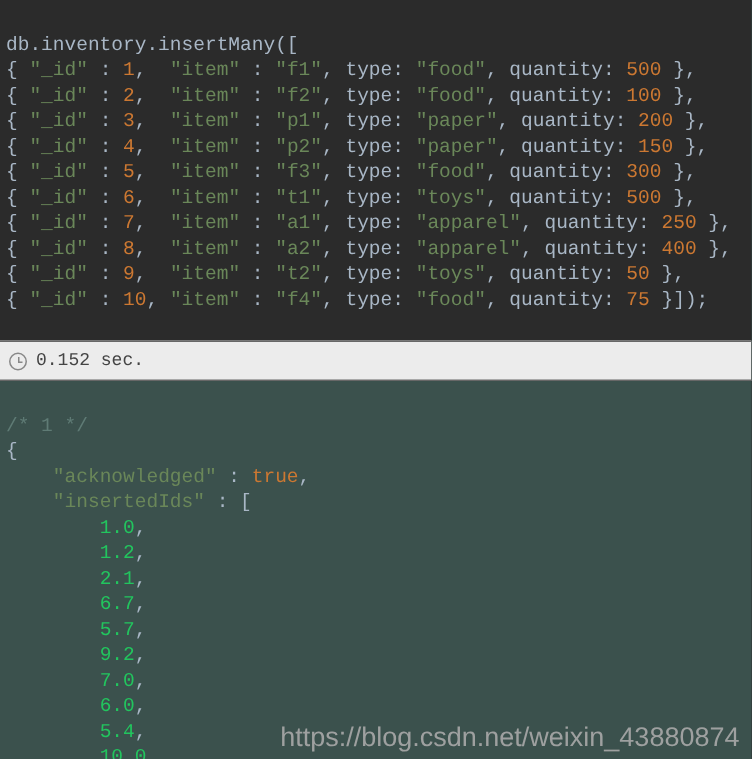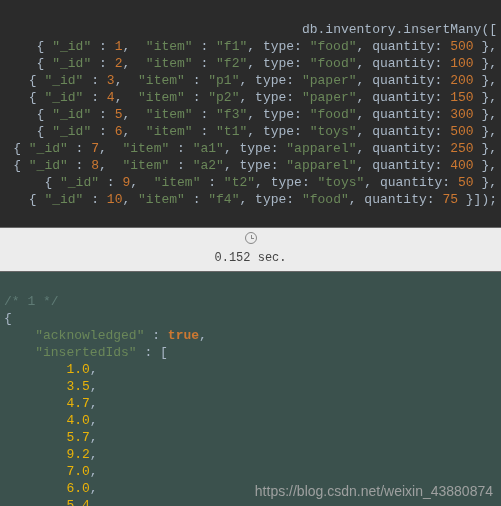--- a/index.html
+++ b/index.html
@@ -10,38 +10,36 @@
     font-size: 13px;
     line-height: 17px;
     background: #2b2b2b;
     overflow: hidden;
     position: relative;
   }
   .code-pane {
     background: #2b2b2b;
     padding: 4px 4px 2px 4px;
     white-space: pre;
-    text-align: right;
   }
   .tok-plain { color: #a9b7c6; }
   .tok-key   { color: #6a8759; }   
   .tok-num   { color: #cc7832; }   
   .tok-brace { color: #a9b7c6; }
 
   .timing-bar {
     background: #ececec;
     color: #444;
     border-top: 1px solid #676767;
     border-bottom: 1px solid #676767;
     padding: 4px 6px;
     font-size: 12px;
     display: flex;
     align-items: center;
     gap: 6px;
-    flex-direction: column;
   }
   .clock {
     display:inline-block;
     width:12px;height:12px;
     border:1px solid #888;
     border-radius:50%;
     position:relative;
   }
   .clock::before{
     content:"";
@@ -60,31 +58,31 @@
 
   .result-pane {
     background: #3b514d;
     color: #9fb9b3;
     padding: 4px 4px;
     white-space: pre;
     height: 100%;
   }
   .r-comment { color: #5f7b75; }
   .r-key     { color: #6a8759; }
-  .r-true    { color: #cc7832; font-weight: bold; }
-  .r-num     { color: #eab308; }
+  .r-true    { color: #cc7832; }
+  .r-num     { color: #22c55e; }
   .r-plain   { color: #a9b7c6; }
 
   .watermark {
     position: absolute;
     right: 8px;
     bottom: 6px;
     color: #a9a9a9;
     font-family: Arial, sans-serif;
-    font-size: 14px;
+    font-size: 18px;
     opacity: 0.9;
   }
 </style>
 </head>
 <body>
 
 <div class="code-pane">
 <span class="tok-plain">db.inventory.insertMany([</span>
 <div><span class="tok-brace">{ </span><span class="tok-key">"_id"</span><span class="tok-plain"> : </span><span class="tok-num">1</span><span class="tok-plain">,  </span><span class="tok-key">"item"</span><span class="tok-plain"> : </span><span class="tok-key">"f1"</span><span class="tok-plain">, </span><span class="tok-plain">type</span><span class="tok-plain">: </span><span class="tok-key">"food"</span><span class="tok-plain">, </span><span class="tok-plain">quantity</span><span class="tok-plain">: </span><span class="tok-num">500</span><span class="tok-plain"> }</span><span class="tok-plain">,</span>
 <span class="tok-brace">{ </span><span class="tok-key">"_id"</span><span class="tok-plain"> : </span><span class="tok-num">2</span><span class="tok-plain">,  </span><span class="tok-key">"item"</span><span class="tok-plain"> : </span><span class="tok-key">"f2"</span><span class="tok-plain">, </span><span class="tok-plain">type</span><span class="tok-plain">: </span><span class="tok-key">"food"</span><span class="tok-plain">, </span><span class="tok-plain">quantity</span><span class="tok-plain">: </span><span class="tok-num">100</span><span class="tok-plain"> }</span><span class="tok-plain">,</span>
@@ -103,23 +101,23 @@
   <span class="clock"></span>
   <span>0.152 sec.</span>
 </div>
 
 <div class="result-pane">
 <span class="r-comment">/* 1 */</span>
 <div><span class="r-plain">{</span>
     <span class="r-key">"acknowledged"</span><span class="r-plain"> : </span><span class="r-true">true</span><span class="r-plain">,</span>
     <span class="r-key">"insertedIds"</span><span class="r-plain"> : [</span>
         <span class="r-num">1.0</span><span class="r-plain">,</span>
-        <span class="r-num">3.5</span><span class="r-plain">,</span>
-        <span class="r-num">4.7</span><span class="r-plain">,</span>
-        <span class="r-num">4.0</span><span class="r-plain">,</span>
+        <span class="r-num">1.2</span><span class="r-plain">,</span>
+        <span class="r-num">2.1</span><span class="r-plain">,</span>
+        <span class="r-num">6.7</span><span class="r-plain">,</span>
         <span class="r-num">5.7</span><span class="r-plain">,</span>
         <span class="r-num">9.2</span><span class="r-plain">,</span>
         <span class="r-num">7.0</span><span class="r-plain">,</span>
         <span class="r-num">6.0</span><span class="r-plain">,</span>
         <span class="r-num">5.4</span><span class="r-plain">,</span>
         <span class="r-num">10.0</span><span class="r-plain"></span>
     
 </div>
 </div>
 

